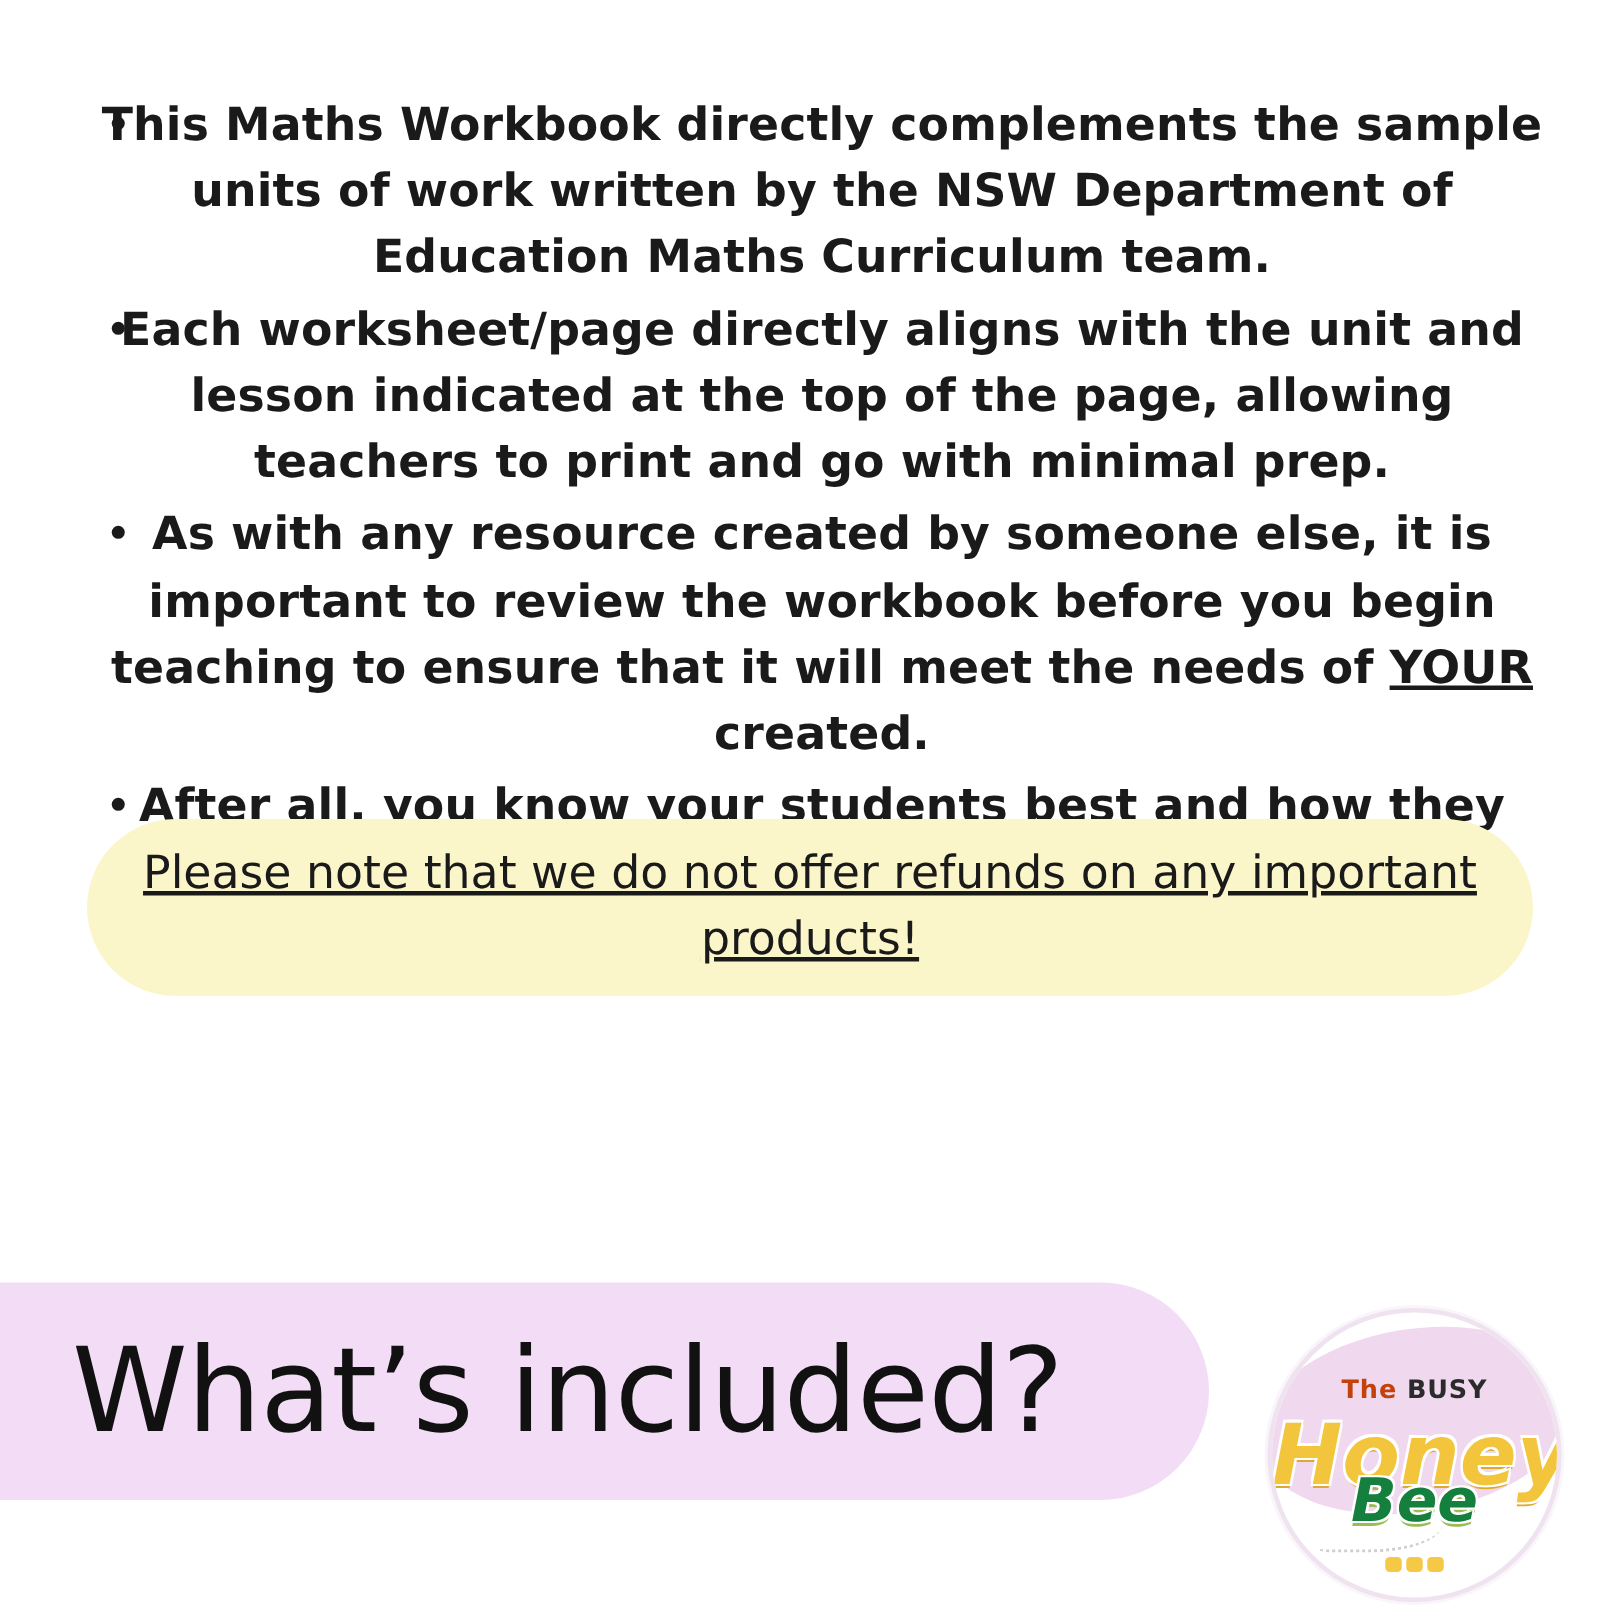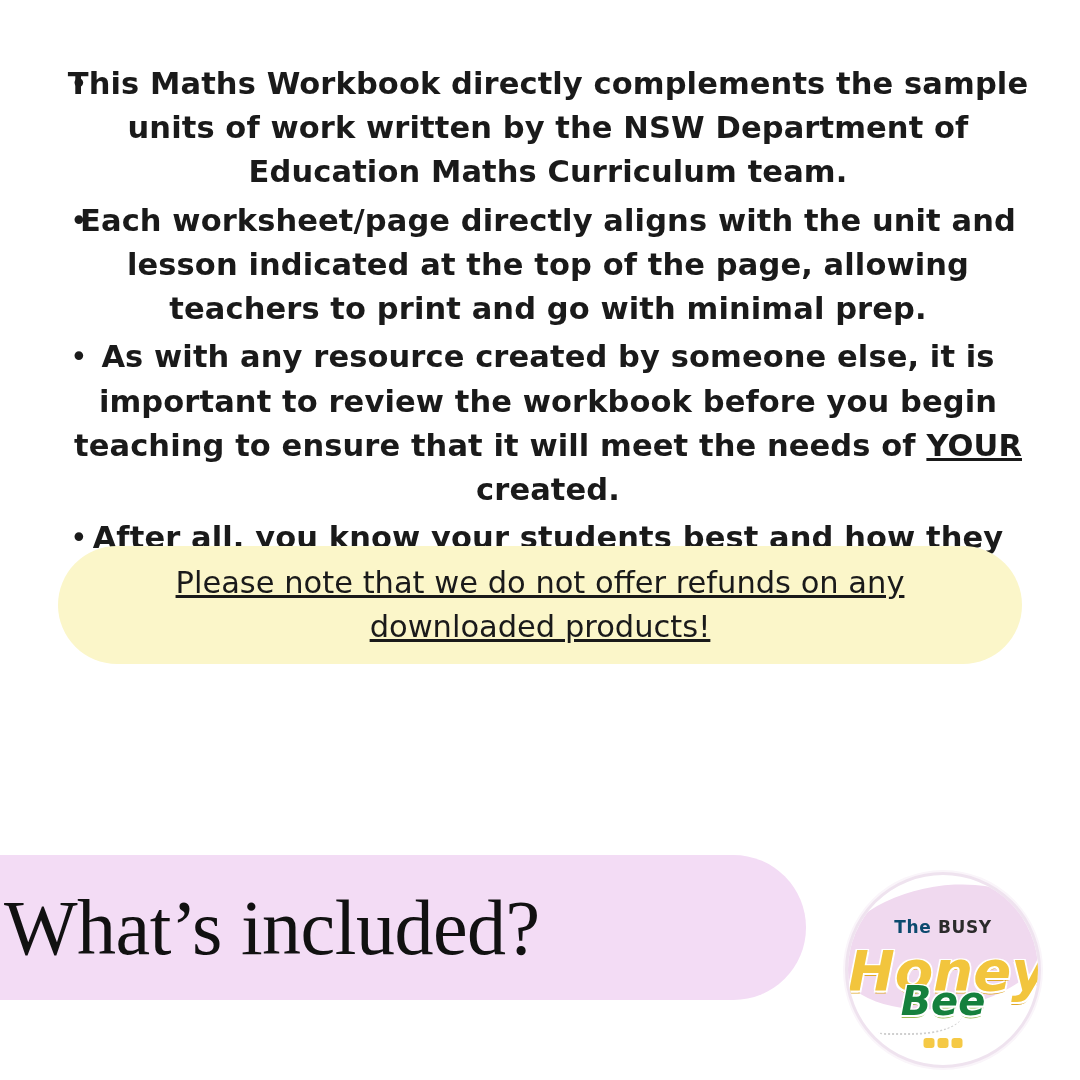--- a/index.html
+++ b/index.html
@@ -96,26 +96,25 @@
     left: -60px;
     top: 855px;
     width: 866px;
     height: 145px;
     background: #f3dcf5;
     border-radius: 0 73px 73px 0;
     display: flex;
     align-items: center;
   }
   .heading-text {
-    margin-left: 64px;
+    margin-left: 108px;
     font-size: 78px;
     line-height: 1;
     letter-spacing: -0.5px;
     color: #111111;
-    font-family: Liberation Serif, serif;
   }
 
   
   .logo {
     position: absolute;
     left: 845px;
     top: 872px;
     width: 196px;
     height: 196px;
   }
@@ -142,21 +141,21 @@
     position: absolute;
     width: 100%;
     text-align: center;
     top: 22%;
     font-size: 17px;
     font-weight: bold;
     letter-spacing: 0.6px;
     color: #2b2b2b;
   }
   .logo-thebusy .the {
-    color: #0c4a6e;
+    color: #c2410c;
   }
   .logo-honey {
     position: absolute;
     width: 100%;
     text-align: right;
     top: 33%;
     font-size: 56px;
     font-style: italic;
     font-weight: bold;
     color: #f2c53d;
@@ -221,21 +220,21 @@
     </li>
 
     <li class="bullet-item">
       <span class="dot">•</span>
       <span class="txt">After all, you know your students best and how they learn!</span>
     </li>
 
   </ul>
 
   <div class="refund-banner">
-    <div class="refund-text">Please note that we do not offer refunds on any downloaded products!</div>
+    <div class="refund-text">Please note that we do not offer refunds on any important products!</div>
   </div>
 
 
   <div class="heading-band">
     <div class="heading-text">What’s included?</div>
   </div>
 
   <div class="logo">
     <div class="logo-circle">
       <div class="logo-swoosh"></div>

